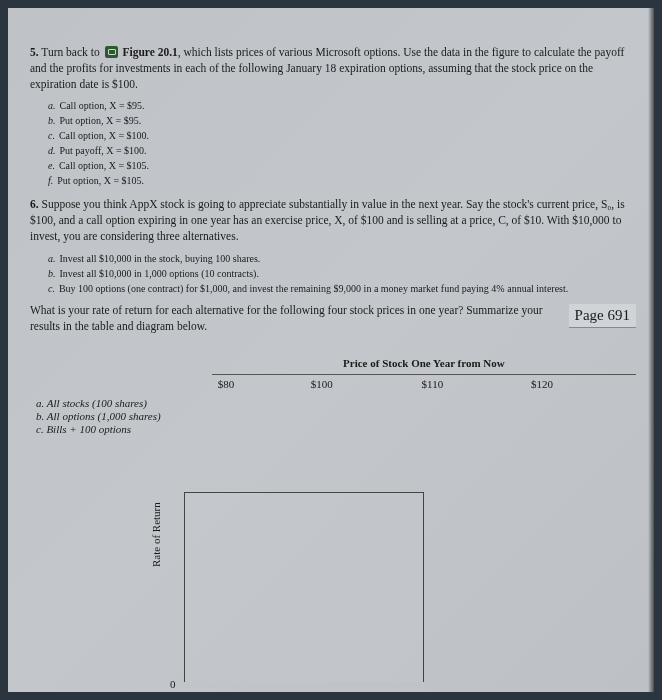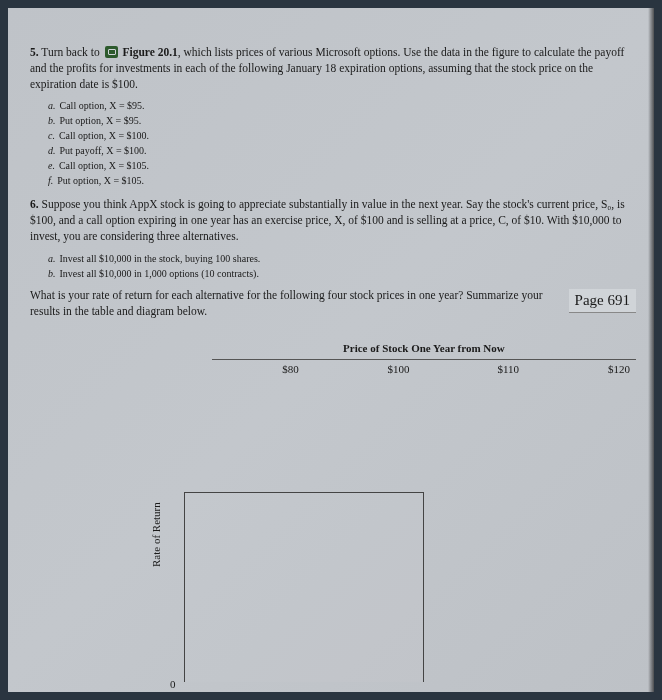--- a/index.html
+++ b/index.html
@@ -61,21 +61,21 @@
     font-size: 11px;
   }
   th.group-head {
     text-align: center;
     font-weight: bold;
     padding: 3px 0 5px 0;
     border-bottom: 1px solid #555;
     margin-top: 24px;
   }
   td, th { padding: 3px 6px; }
-  td.col-head { text-align: right; }
+  td.col-head { text-align: left; }
   .row-labels { font-size: 11px; margin-top: 4px; }
   .row-labels div { margin: 1px 0 1px 6px; font-style: italic; }
   .chart-area {
     position: absolute;
     left: 140px;
     bottom: 0;
     width: 280px;
     height: 200px;
   }
   .chart-box {
@@ -127,20 +127,21 @@
   <div class="sub"><span class="lbl">d.</span><span>Put payoff, X = $100.</span></div>
   <div class="sub"><span class="lbl">e.</span><span>Call option, X = $105.</span></div>
   <div class="sub"><span class="lbl">f.</span><span>Put option, X = $105.</span></div>
 
   <div class="q" style="margin-top:8px">
     <span class="q-num">6.</span>
     <span>Suppose you think AppX stock is going to appreciate substantially in value in the next year. Say the stock's current price, S₀, is $100, and a call option expiring in one year has an exercise price, X, of $100 and is selling at a price, C, of $10. With $10,000 to invest, you are considering three alternatives.</span>
   </div>
   <div class="sub"><span class="lbl">a.</span><span>Invest all $10,000 in the stock, buying 100 shares.</span></div>
   <div class="sub"><span class="lbl">b.</span><span>Invest all $10,000 in 1,000 options (10 contracts).</span></div>
+  <div class="sub"><span class="lbl">c.</span><span>Buy 100 options (one contract) for $1,000, and invest the remaining $9,000 in a money market fund paying 4% annual interest.</span></div>
 
   <div class="q" style="margin-top:6px">
     <span class="page-tag">Page 691</span>
     <span>What is your rate of return for each alternative for the following four stock prices in one year? Summarize your results in the table and diagram below.</span>
   </div>
   <div style="clear:both"></div>
 
   <div class="table-wrap">
     <table>
       <tbody>
@@ -150,20 +151,25 @@
       </tr>
       <tr>
         <td></td>
         <td class="col-head">$80</td>
         <td class="col-head">$100</td>
         <td class="col-head">$110</td>
         <td class="col-head">$120</td>
       </tr>
     </tbody>
       </table>
+    <div class="row-labels">
+      <div>a. All stocks (100 shares)</div>
+      <div>b. All options (1,000 shares)</div>
+      <div>c. Bills + 100 options</div>
+    </div>
   </div>
 
   <div class="chart-area">
     <div class="y-label">Rate of Return</div>
     <div class="zero">0</div>
     <div class="chart-box"></div>
   </div>
 
   <div class="rt-edge"></div>
 </div>

